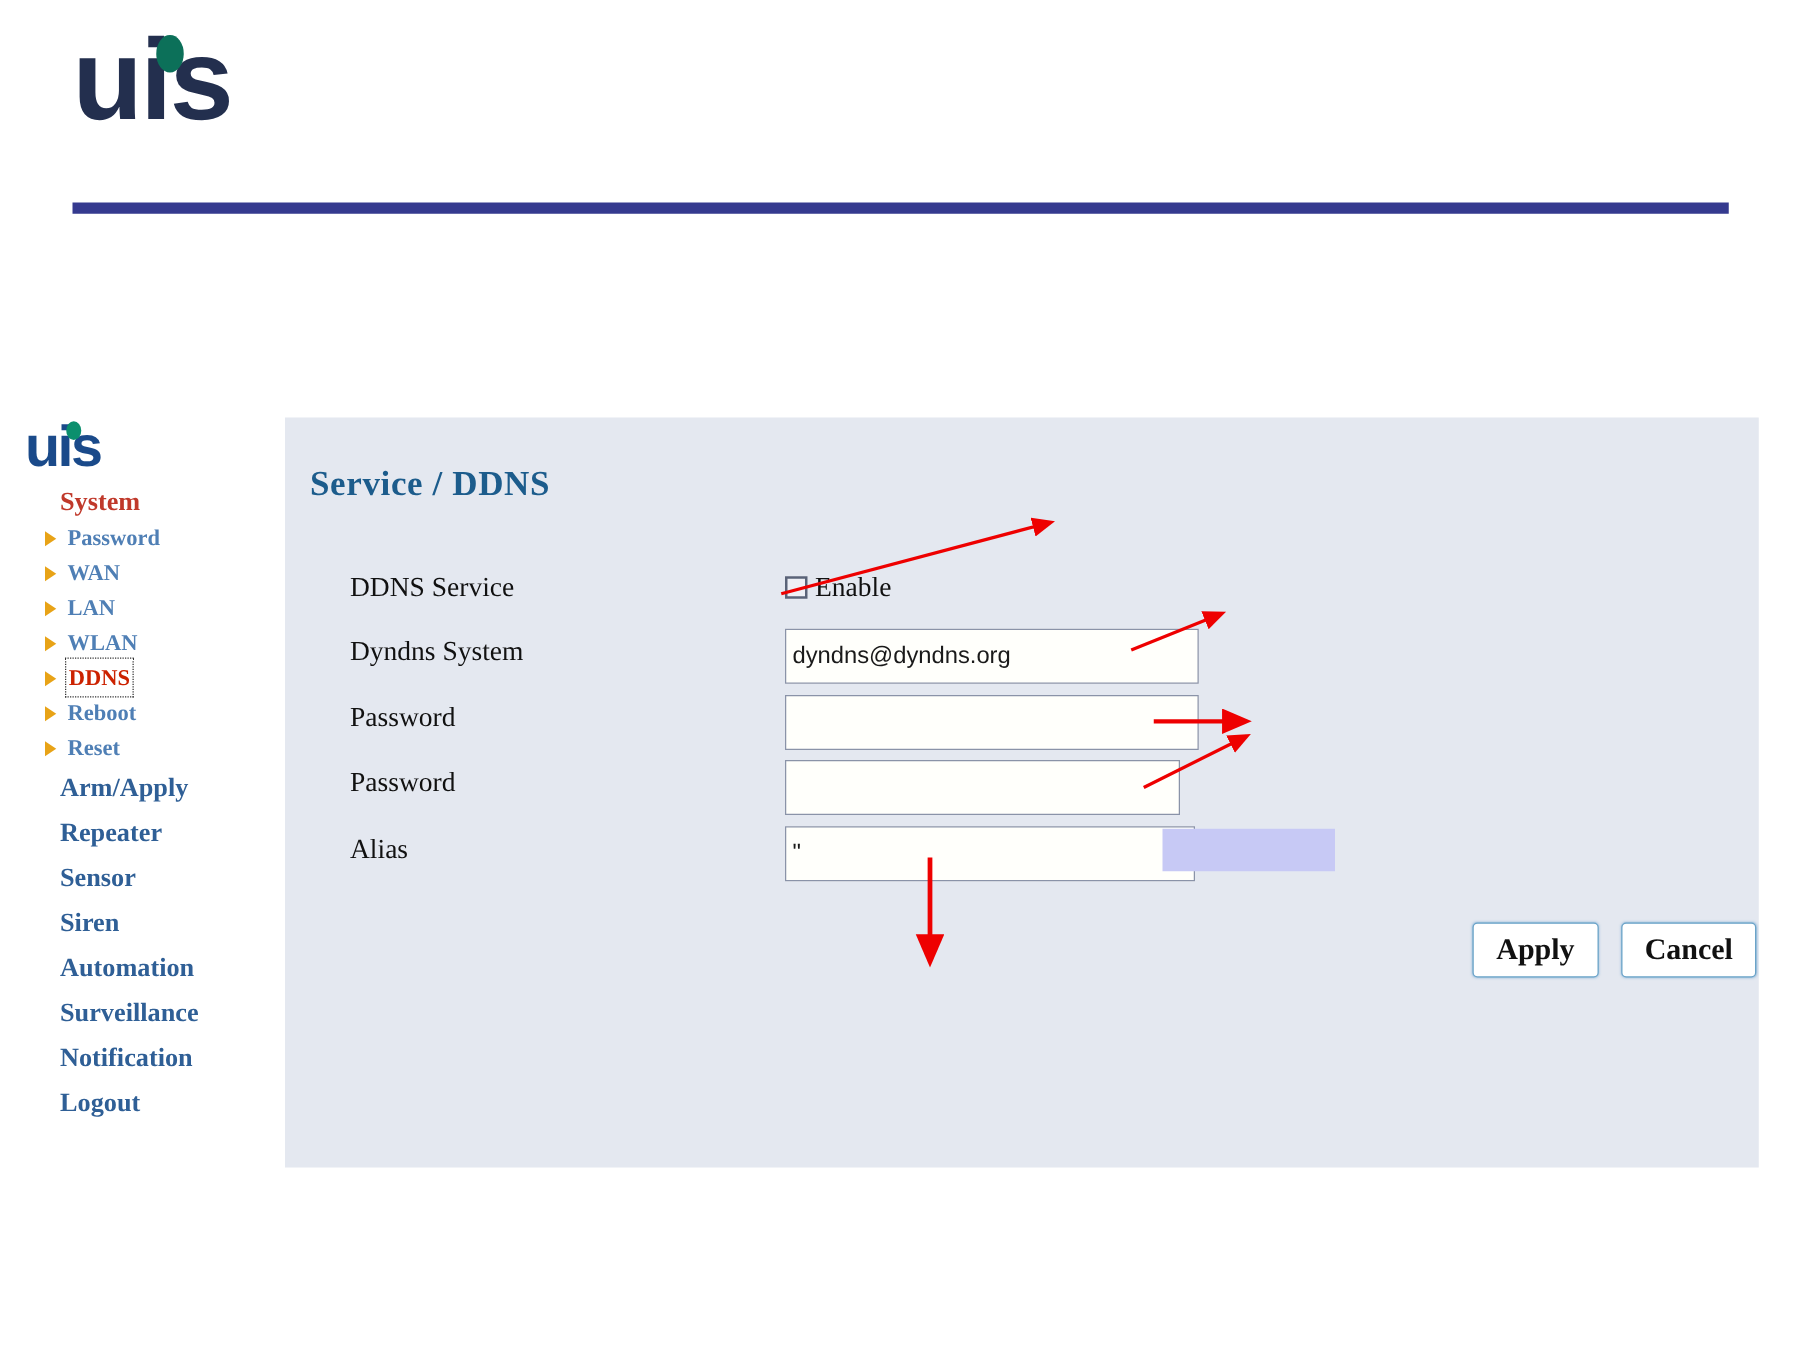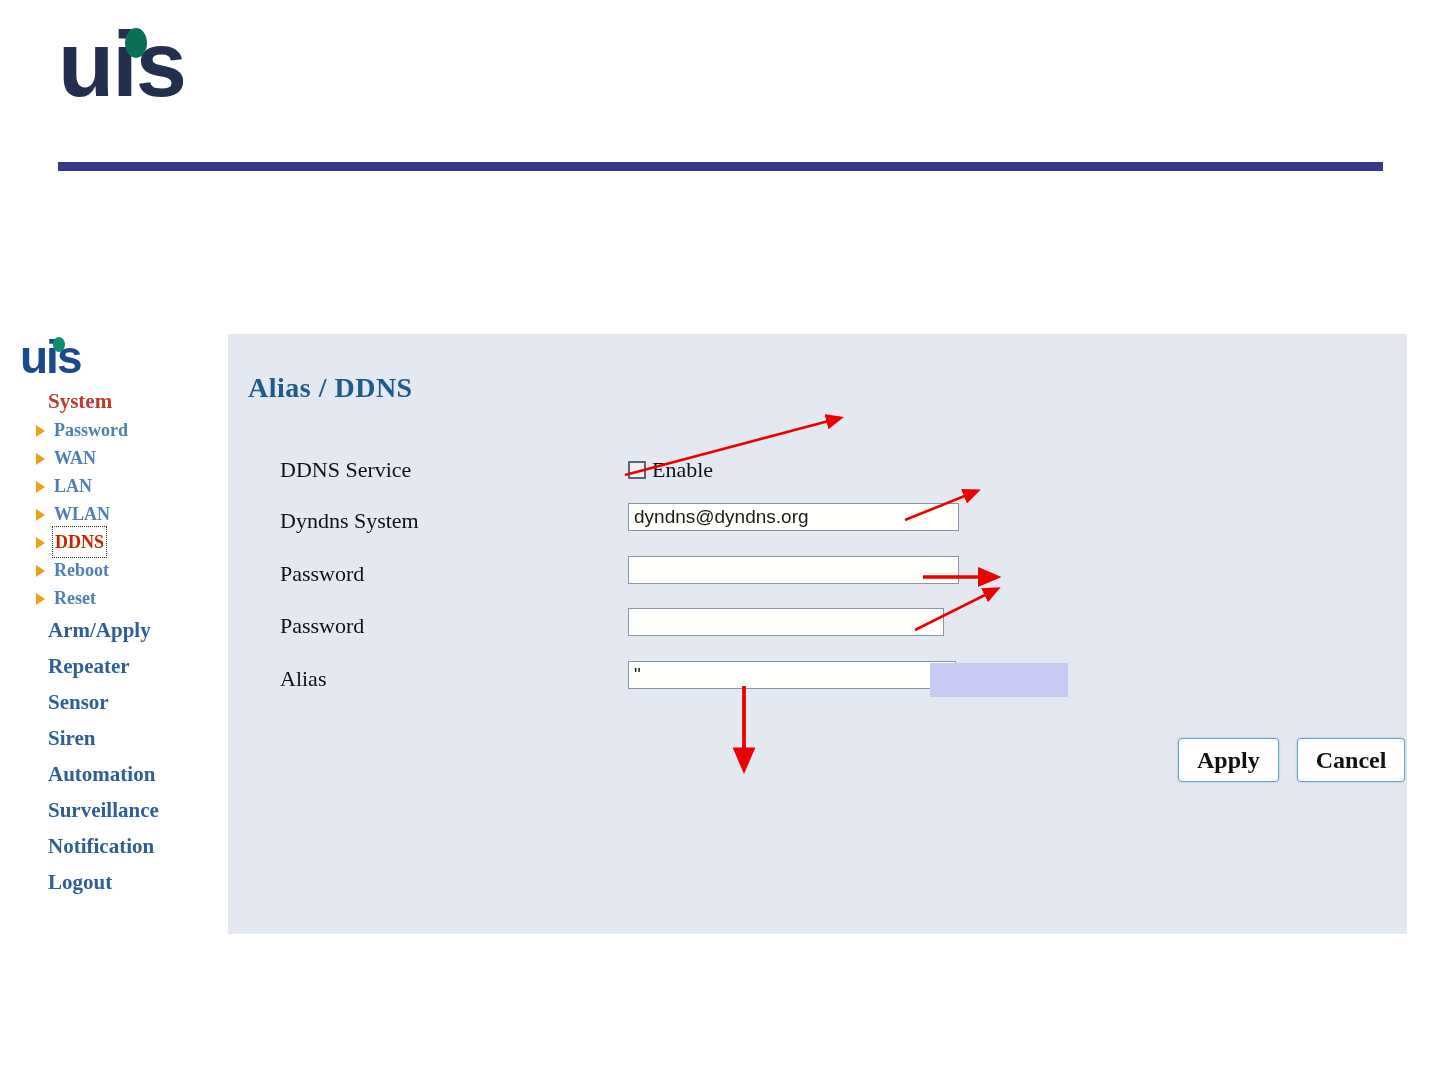--- a/index.html
+++ b/index.html
@@ -169,21 +169,21 @@
   }
 
   .field-zone {
     position: absolute;
     left: 376px;
     top: 0;
   }
 
   .txt-input {
     box-sizing: border-box;
-    height: 28px;
+    height: 44px;
     border: 1px solid #8a93a8;
     background: #fffffb;
     font-family: "Liberation Sans", sans-serif;
     font-size: 19px;
     color: #1a1a1a;
     padding: 0 5px;
     outline: none;
   }
   .txt-input::placeholder { color: #bcbcbc; }
 
@@ -311,21 +311,21 @@
     <li class="nav-main">Siren</li>
     <li class="nav-main">Automation</li>
     <li class="nav-main">Surveillance</li>
     <li class="nav-main">Notification</li>
     <li class="nav-main">Logout</li>
   </ul>
 </div>
 
 <div id="panel">
 
-  <div id="panel-title">Alias / DDNS</div>
+  <div id="panel-title">Service / DDNS</div>
 
   <div class="form-row" style="top:118px;">
     <div class="form-label">DDNS Service</div>
     <div class="field-zone">
       <label class="chk-wrap">
         <span class="chk-box"></span>
         <span class="chk-text">Enable</span>
       </label>
     </div>
   </div>

